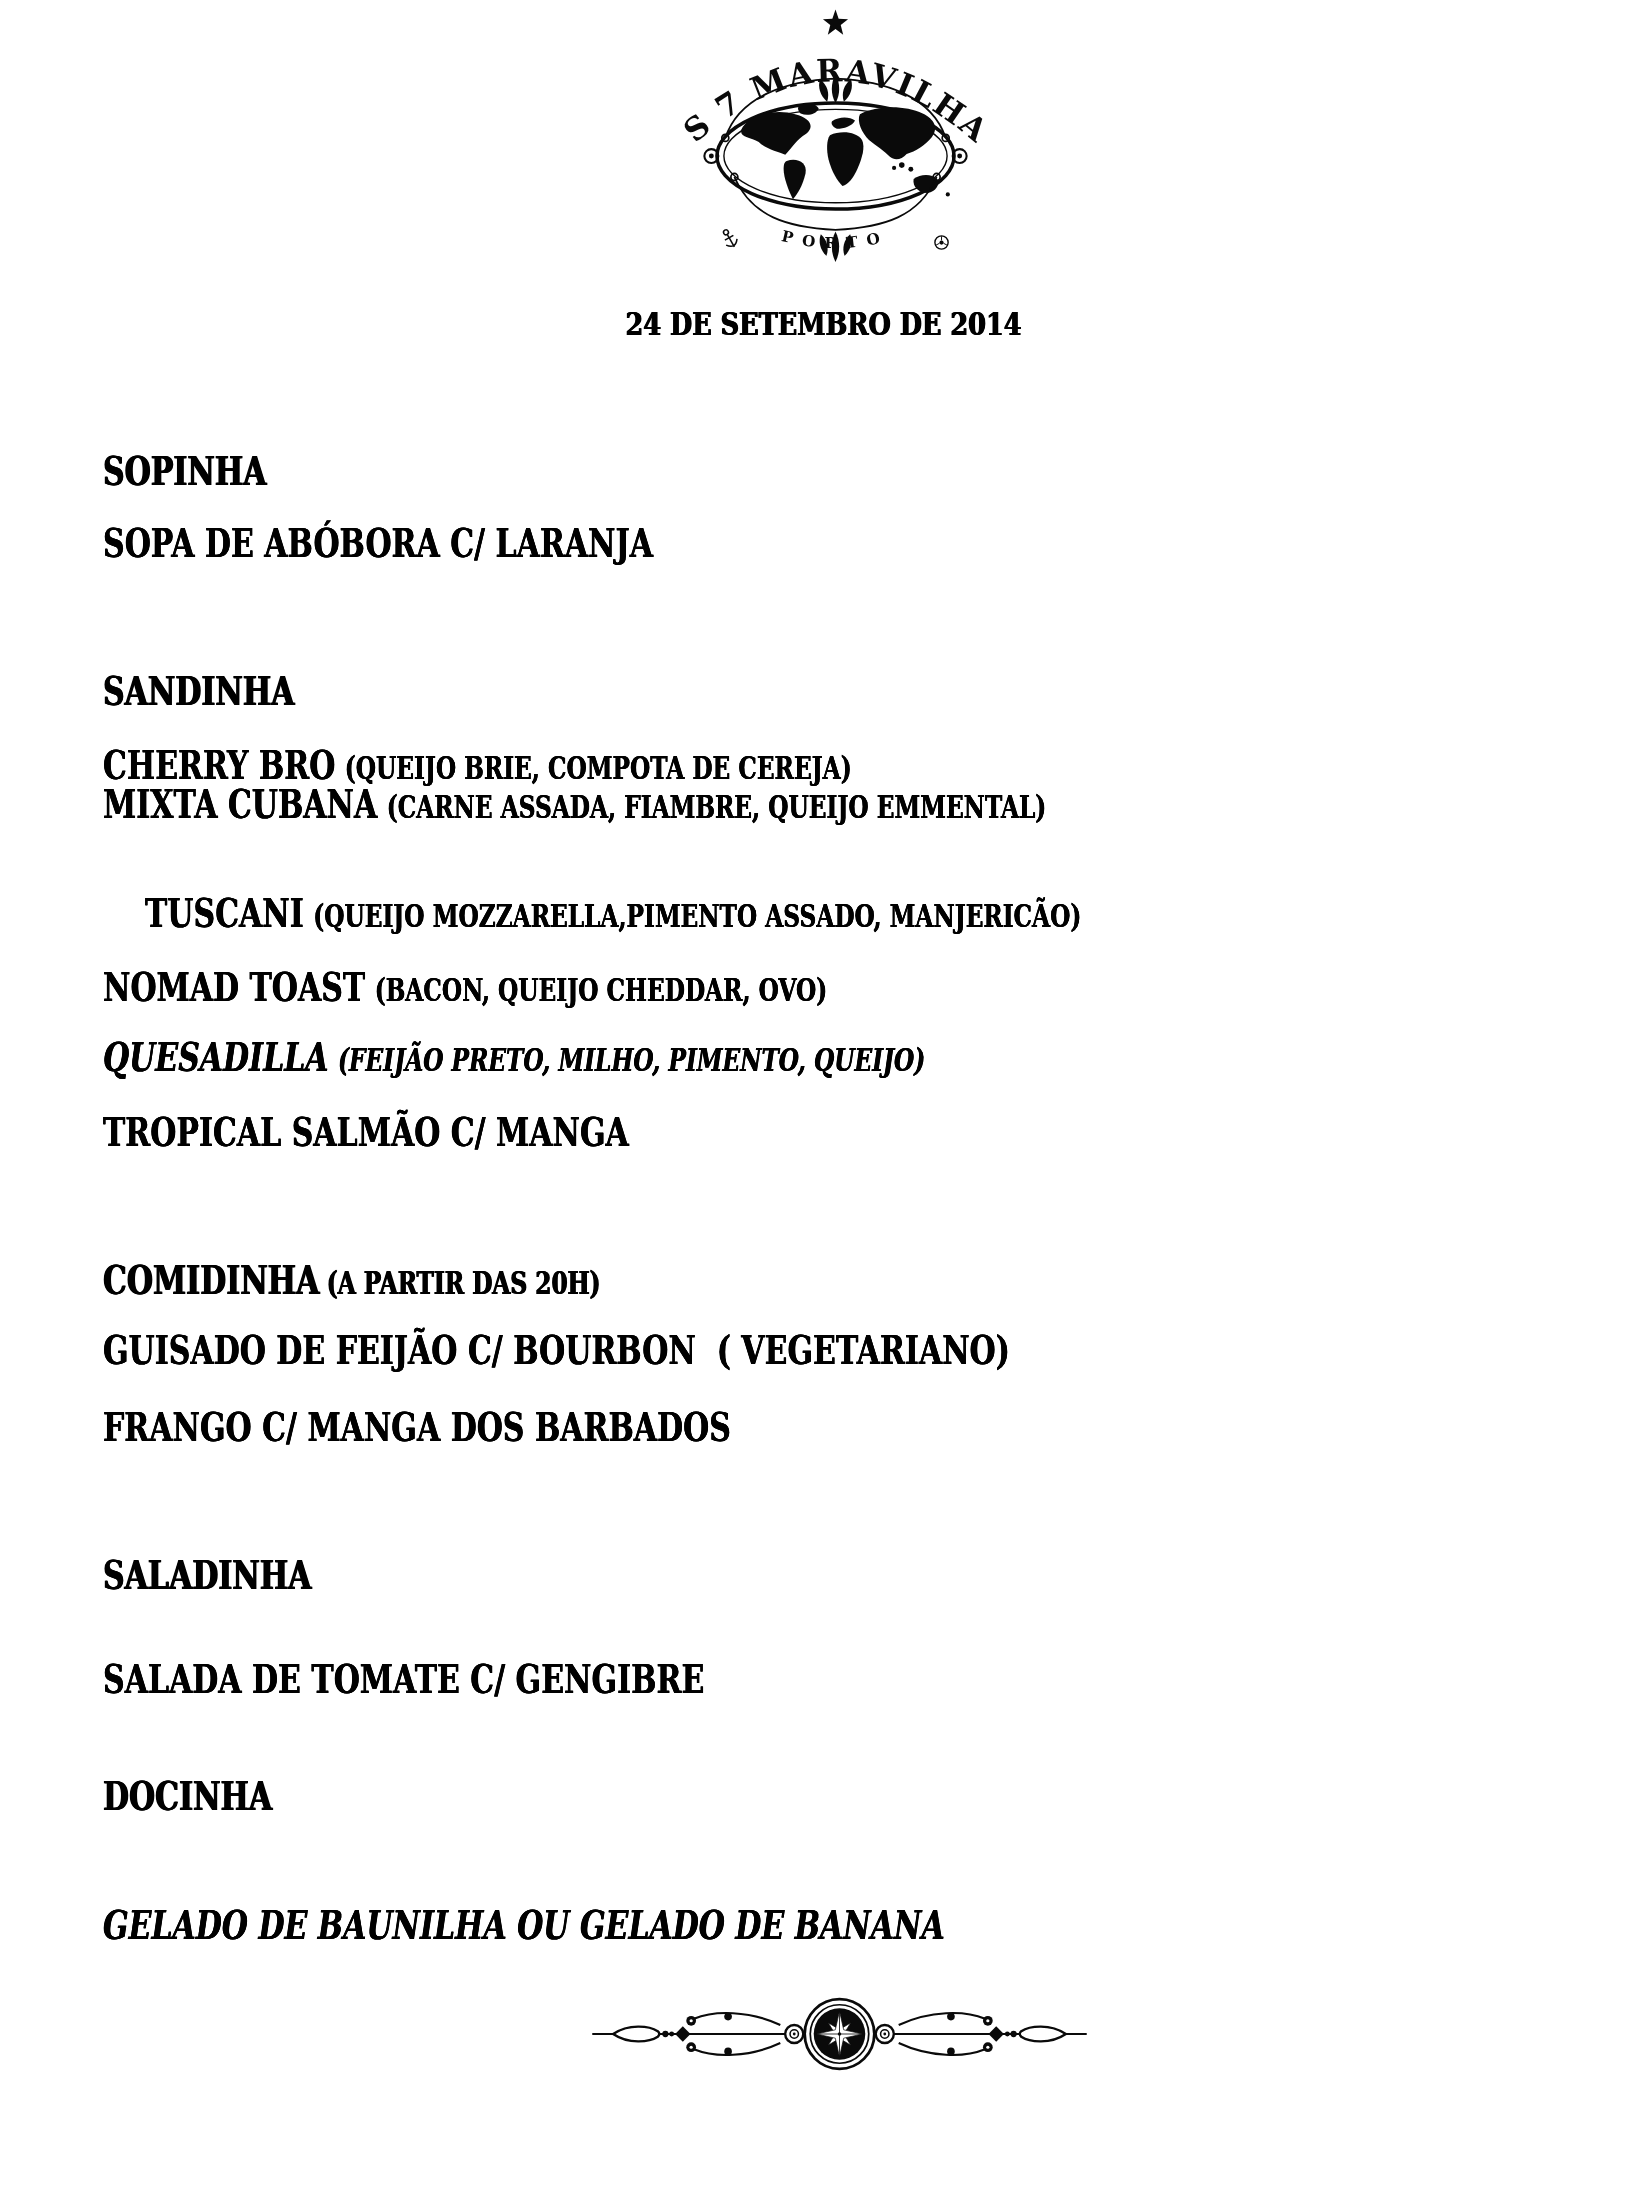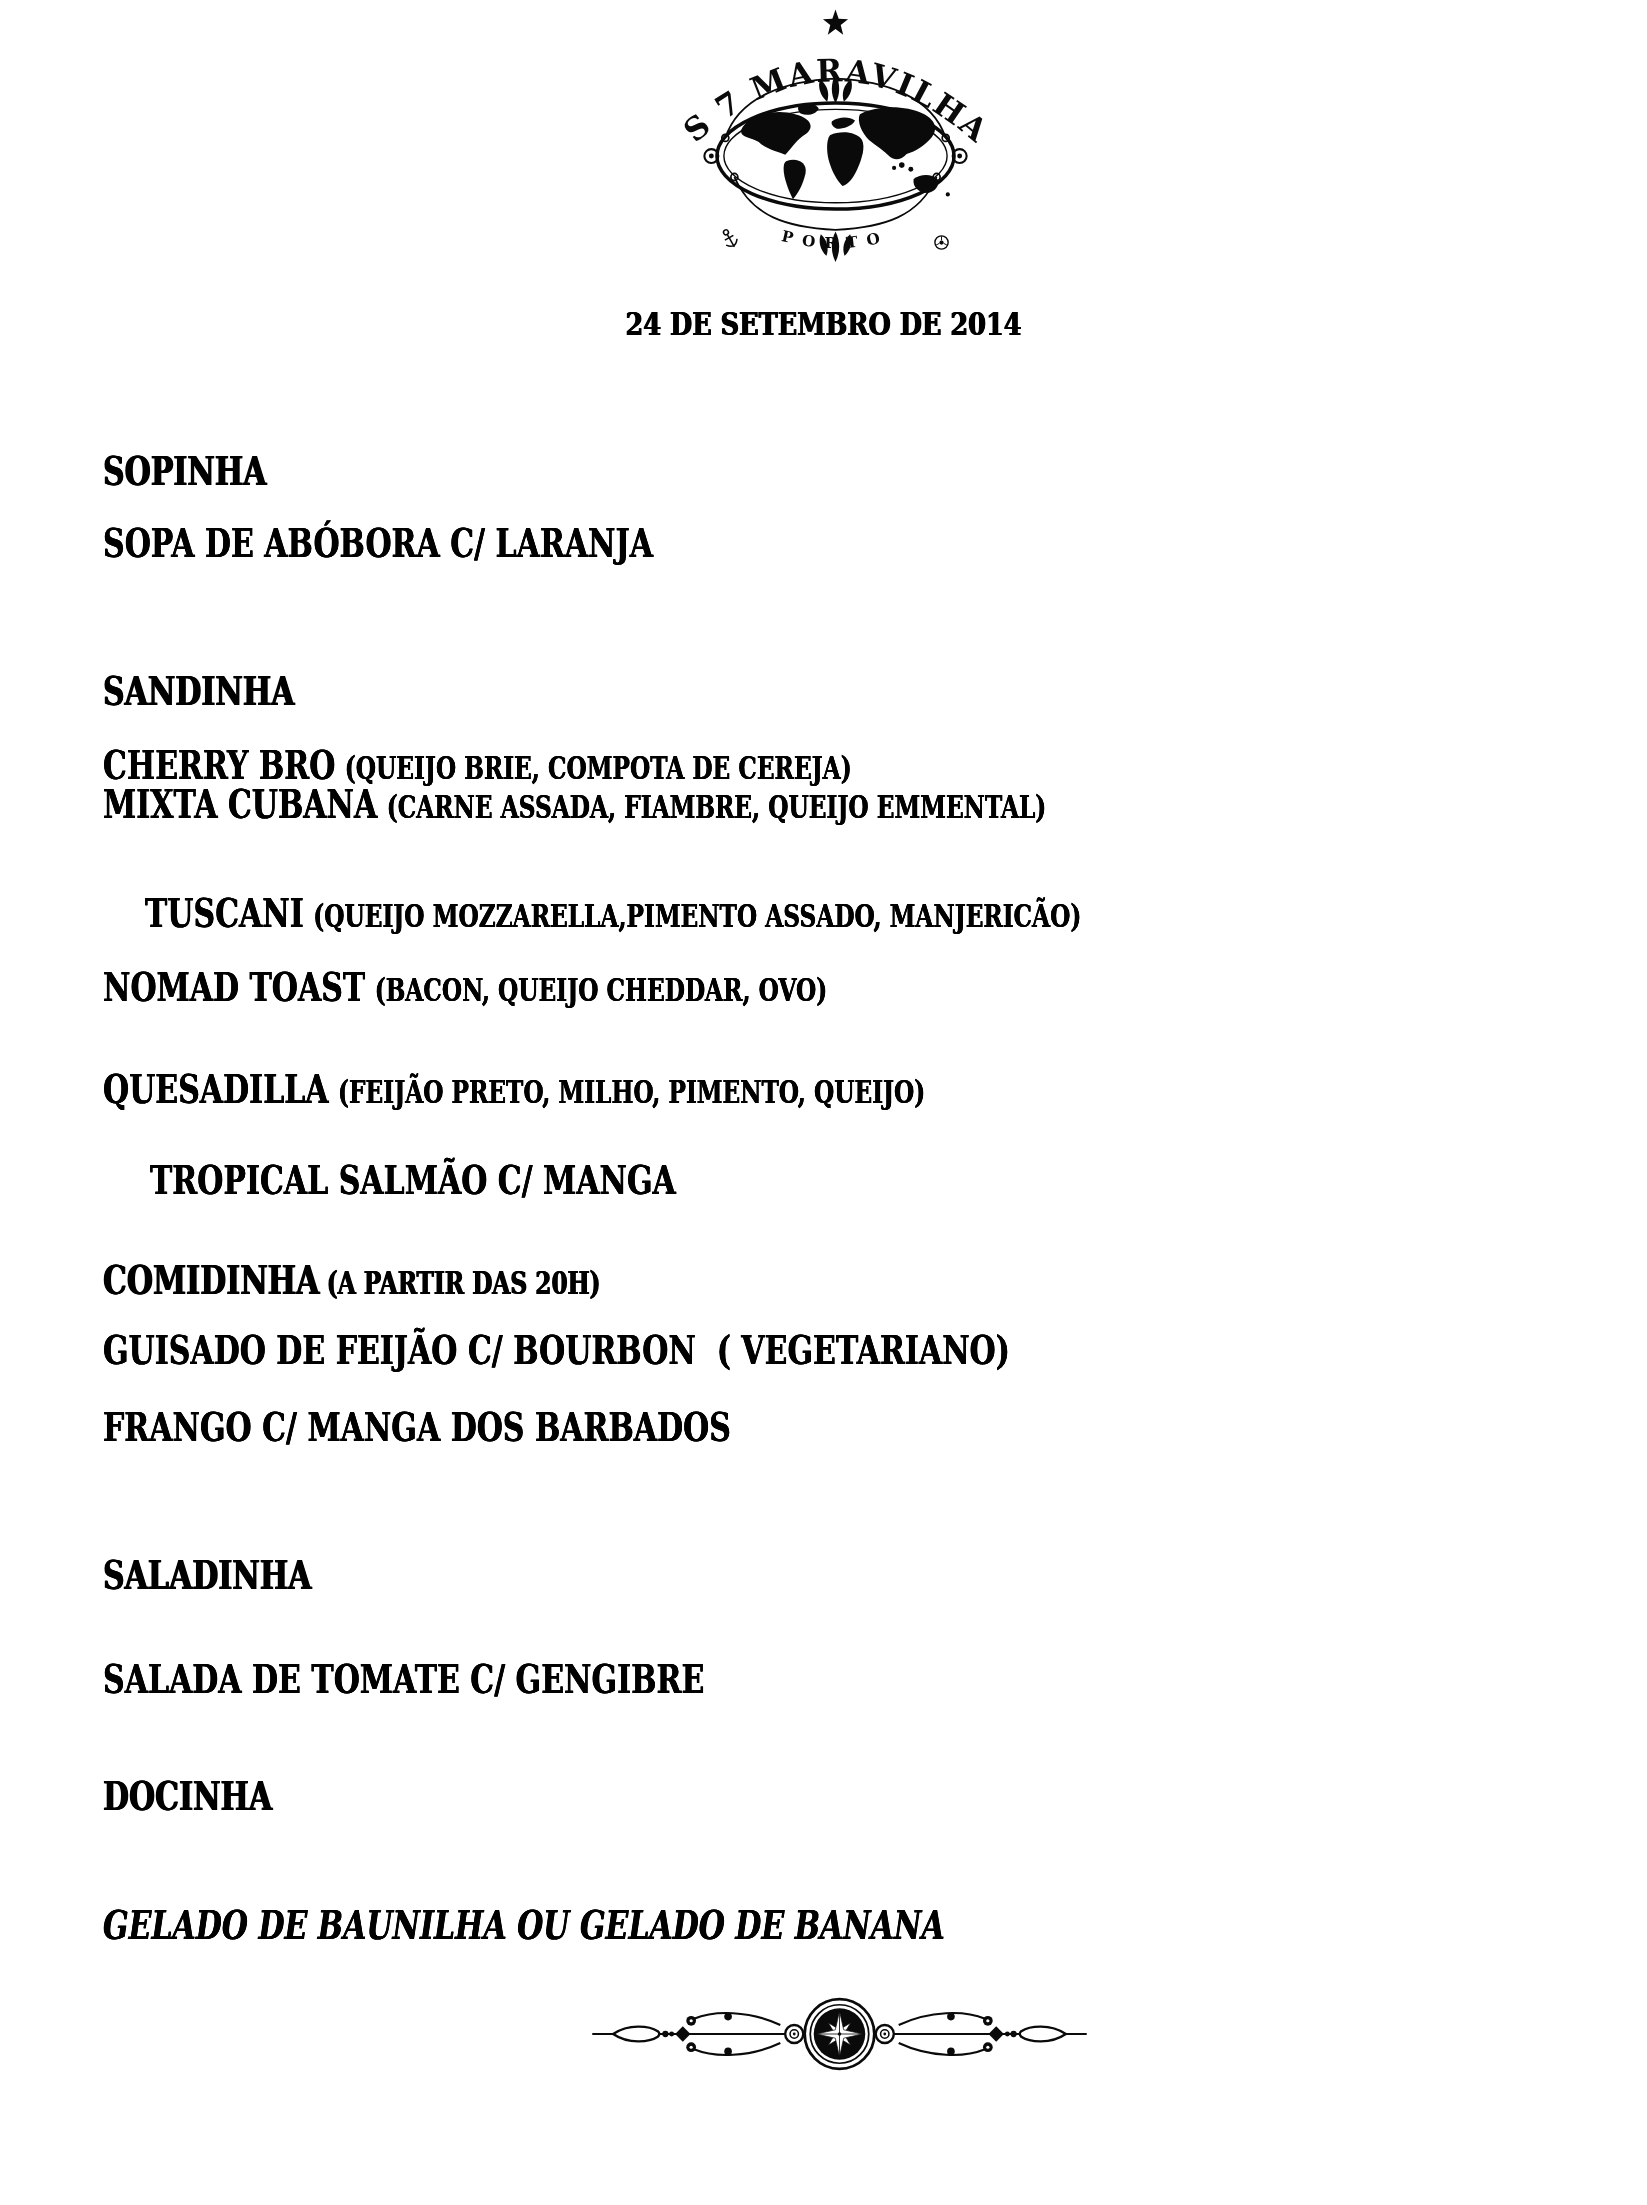--- a/index.html
+++ b/index.html
@@ -112,24 +112,24 @@
 </div>
 <div class="line" style="top:767px;">
   <span class="cx"><span class="item-big">MIXTA CUBANA</span><span class="note">(CARNE ASSADA, FIAMBRE, QUEIJO EMMENTAL)</span></span>
 </div>
 <div class="line" style="top:876px;margin-left:42px;">
   <span class="cx"><span class="item-big">TUSCANI</span><span class="note">(QUEIJO MOZZARELLA,PIMENTO ASSADO, MANJERICÃO)</span></span>
 </div>
 <div class="line" style="top:950px;">
   <span class="cx"><span class="item-big">NOMAD TOAST</span><span class="note">(BACON, QUEIJO CHEDDAR, OVO)</span></span>
 </div>
-<div class="line" style="top:1052px;">
+<div class="line" style="top:1020px;font-style:italic;">
   <span class="cx"><span class="item-big">QUESADILLA</span><span class="note">(FEIJÃO PRETO, MILHO, PIMENTO, QUEIJO)</span></span>
 </div>
-<div class="line" style="top:1143px;margin-left:47px;">
+<div class="line" style="top:1095px;">
   <span class="cx item-big">TROPICAL SALMÃO C/ MANGA</span>
 </div>
 
 <div class="line" style="top:1243px;">
   <span class="cx"><span class="heavy">COMIDINHA</span><span class="title-note">(A PARTIR DAS 20H)</span></span>
 </div>
 <div class="line" style="top:1313px;">
   <span class="cx item-big">GUISADO DE FEIJÃO C/ BOURBON  ( VEGETARIANO)</span>
 </div>
 <div class="line" style="top:1390px;">

